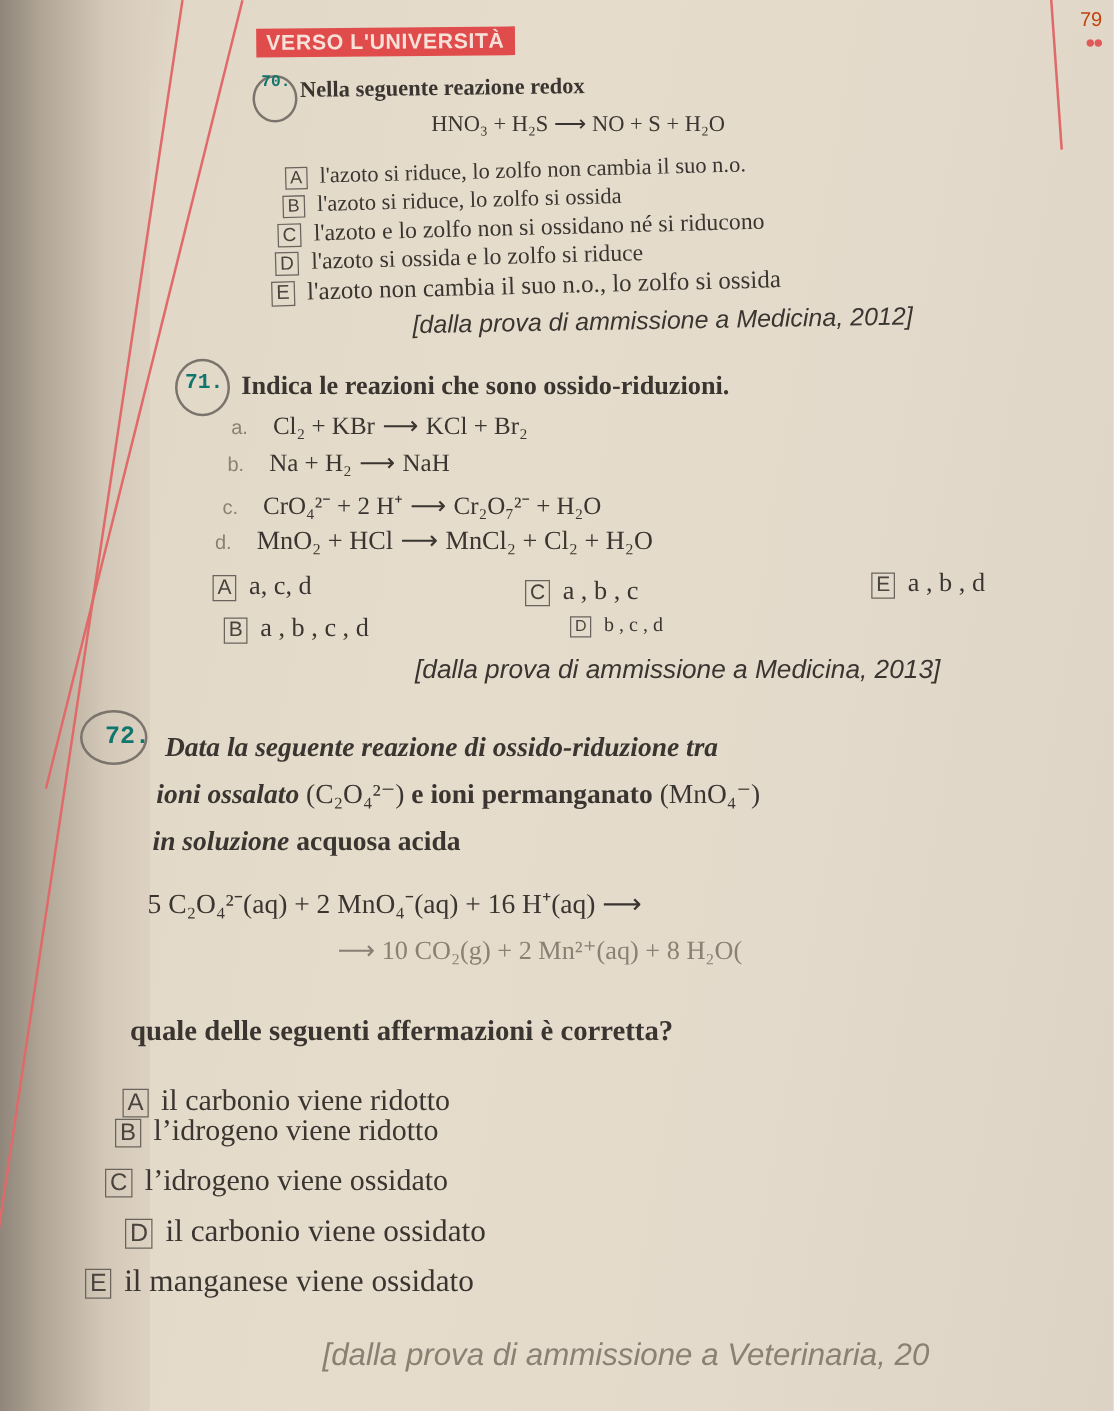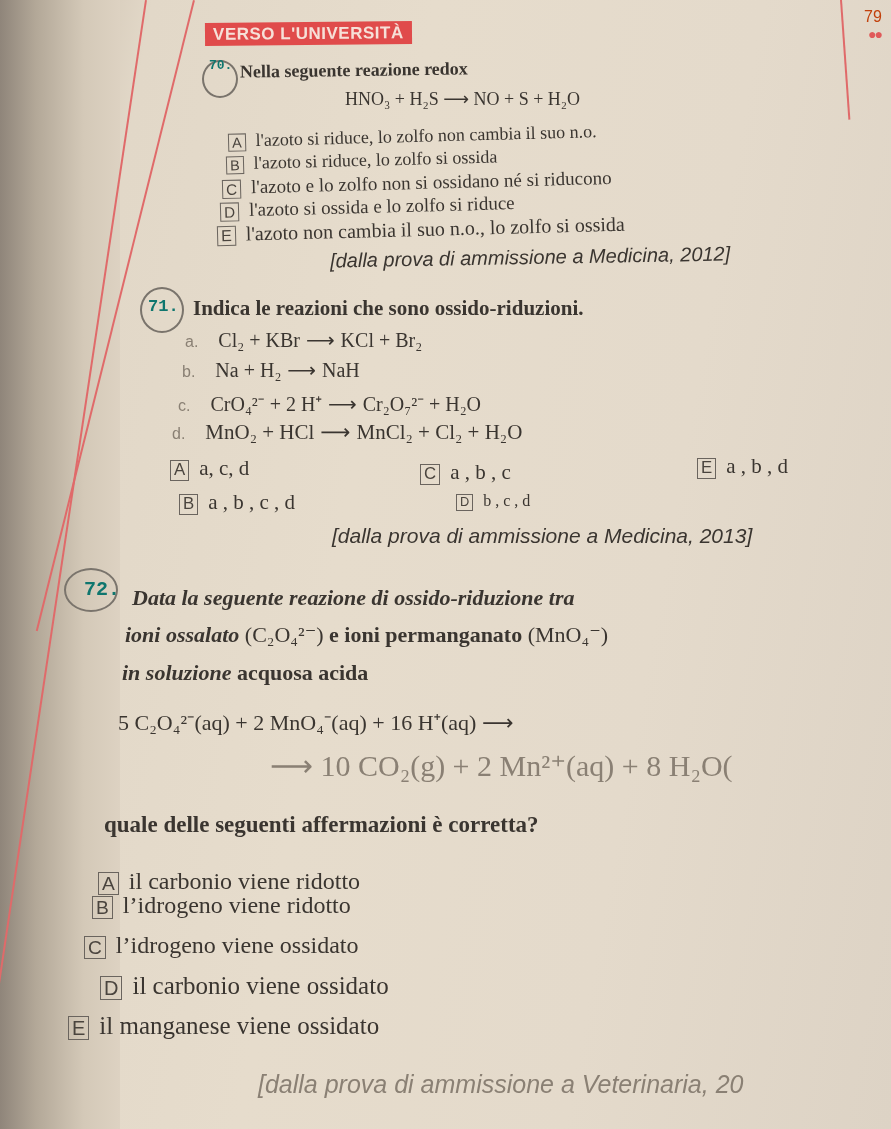--- a/index.html
+++ b/index.html
@@ -117,21 +117,21 @@
   <i>ioni ossalato</i>
   <span style="font-weight:normal;">(C₂O₄²⁻)</span>
   <span>e ioni permanganato</span>
   <span style="font-weight:normal;">(MnO₄⁻)</span>
 </div>
 <div class="line" style="left:122px;top:660px;font-size:22px;font-weight:bold;">
   <i>in soluzione</i>
   <span>acquosa acida</span>
 </div>
 <div class="line eq" style="left:118px;top:706px;font-size:22px;">5 C₂O₄²⁻(aq) + 2 MnO₄⁻(aq) + 16 H⁺(aq) ⟶</div>
-<div class="line eq faded" style="left:270px;top:748px;font-size:30px;">⟶ 10 CO₂(g) + 2 Mn²⁺(aq) + 8 H₂O(</div>
+<div class="line eq faded" style="left:270px;top:748px;font-size:21px;">⟶ 10 CO₂(g) + 2 Mn²⁺(aq) + 8 H₂O(</div>
 
 <div class="line" style="left:104px;top:812px;font-size:23px;font-weight:bold;">quale delle seguenti affermazioni è corretta?</div>
 
 <div class="line" style="left:98px;top:868px;font-size:24px;">
   <span class="box-letter">A</span><span>il carbonio viene ridotto</span>
 </div>
 <div class="line" style="left:92px;top:892px;font-size:24px;">
   <span class="box-letter">B</span><span>l’idrogeno viene ridotto</span>
 </div>
 <div class="line" style="left:84px;top:932px;font-size:24px;">

